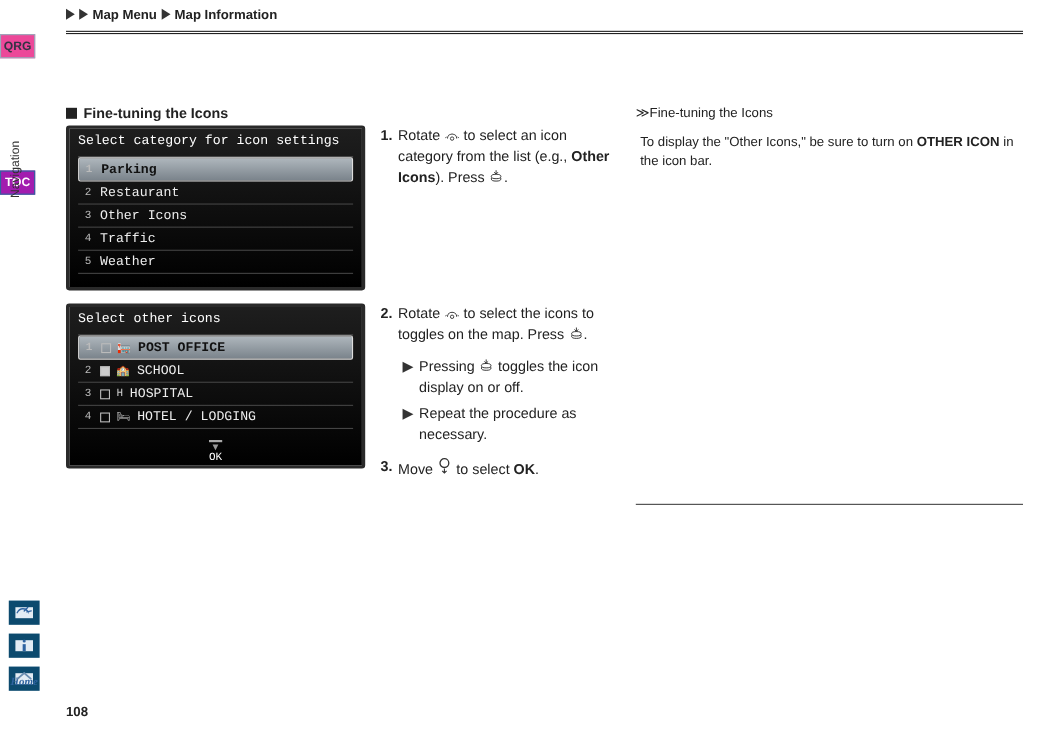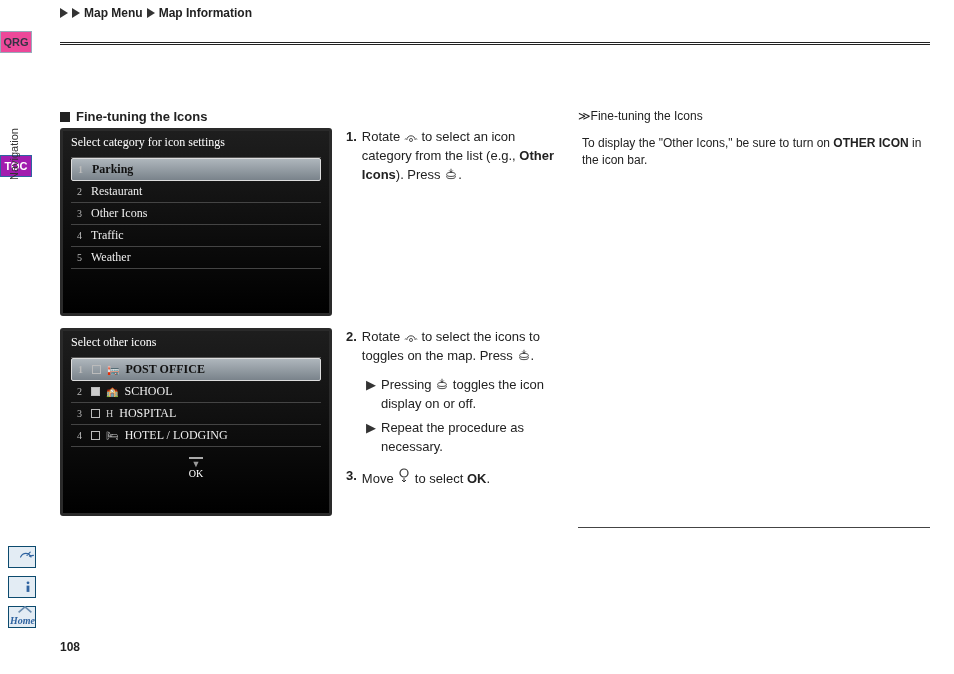--- a/index.html
+++ b/index.html
@@ -2,36 +2,36 @@
 <html><head>
 <meta charset="utf-8">
 <style>
   *{box-sizing:border-box;margin:0;padding:0}
   html,body{width:954px;height:674px;font-family:Arial,Helvetica,sans-serif;color:#222;background:#fff}
   body{position:relative;font-size:13px}
   .tab{position:absolute;left:0;width:32px;height:22px;font-size:11px;font-weight:bold;display:flex;align-items:center;justify-content:center;border:1px solid #9ab;background:#ec4899;color:#334}
   .tab.qrg{top:31px}
   .tab.toc{top:155px;background:#a21caf;border-color:#2f63a0;color:#fff}
   .vnav{position:absolute;left:8px;top:180px;transform:rotate(-90deg);transform-origin:left top;font-size:11px;color:#333}
-  .hbtn{position:absolute;left:8px;width:28px;height:22px;border:1px solid #0c4a6e;background:#e3ecf4;display:flex;align-items:center;justify-content:flex-end}
+  .hbtn{position:absolute;left:8px;width:28px;height:22px;border:6px solid #0c4a6e;background:#e3ecf4;display:flex;align-items:center;justify-content:center}
   .hbtn.voice{top:546px}
   .hbtn.info{top:576px}
   .hbtn.home{top:606px;font-style:italic;font-family:'Times New Roman',serif;font-size:10px;color:#2f63a0;font-weight:bold}
   .page{position:absolute;left:60px;right:24px;top:6px;bottom:20px}
-  .crumbwrap{display:flex;align-items:center;gap:2px;font-size:12px;font-weight:bold;color:#222;padding-bottom:22px;border-bottom:3px double #222}
+  .crumbwrap{display:flex;align-items:center;gap:2px;font-size:12px;font-weight:bold;color:#222;padding-bottom:8px;border-bottom:3px double #222}
   .tri{display:inline-block;width:0;height:0;border-top:5px solid transparent;border-bottom:5px solid transparent;border-left:8px solid #333;margin-right:2px}
   .tri2{border-left-color:#333}
   .cols{display:flex;gap:22px;margin-top:64px}
   .left{width:496px}
   .right{flex:1;border-bottom:1px solid #444;padding-bottom:280px}
   .sq{display:inline-block;width:10px;height:10px;background:#222;margin-right:6px;vertical-align:-1px}
   .sect{font-weight:bold;font-size:13px;margin-bottom:4px}
   .intro{margin-bottom:10px}
   .row{display:flex;gap:14px;margin-bottom:12px}
-  .screen{width:272px;height:188px;background:linear-gradient(#1e1e1e,#000);border:3px solid #2a2a2a;border-radius:3px;color:#eee;font-family:Liberation Serif, serif}
+  .screen{width:272px;height:150px;background:linear-gradient(#1e1e1e,#000);border:3px solid #2a2a2a;border-radius:3px;color:#eee;font-family:Liberation Mono, monospace}
   .scr-title{font-size:12px;padding:4px 8px;color:#fff}
   .list{margin:3px 8px 0;border-top:1px solid #555}
   .li{display:flex;align-items:center;gap:6px;border-bottom:1px solid #444;padding:3px 6px;font-size:12px}
   .li .num{font-size:10px;color:#bbb;width:8px}
   .li.sel{background:linear-gradient(#aeb6bc,#7a838b);color:#111;font-weight:bold;border:1px solid #ddd;border-radius:2px}
   .okbar{display:flex;justify-content:center;margin-top:10px}
   .ok{font-size:10px;color:#fff;border-top:2px solid #aaa;padding-top:1px}
   .ok::before{content:'▼';display:block;text-align:center;color:#999;font-size:9px;line-height:8px}
   .steps{flex:1;font-size:13px;line-height:1.45}
   .step{display:flex;margin-bottom:10px}

